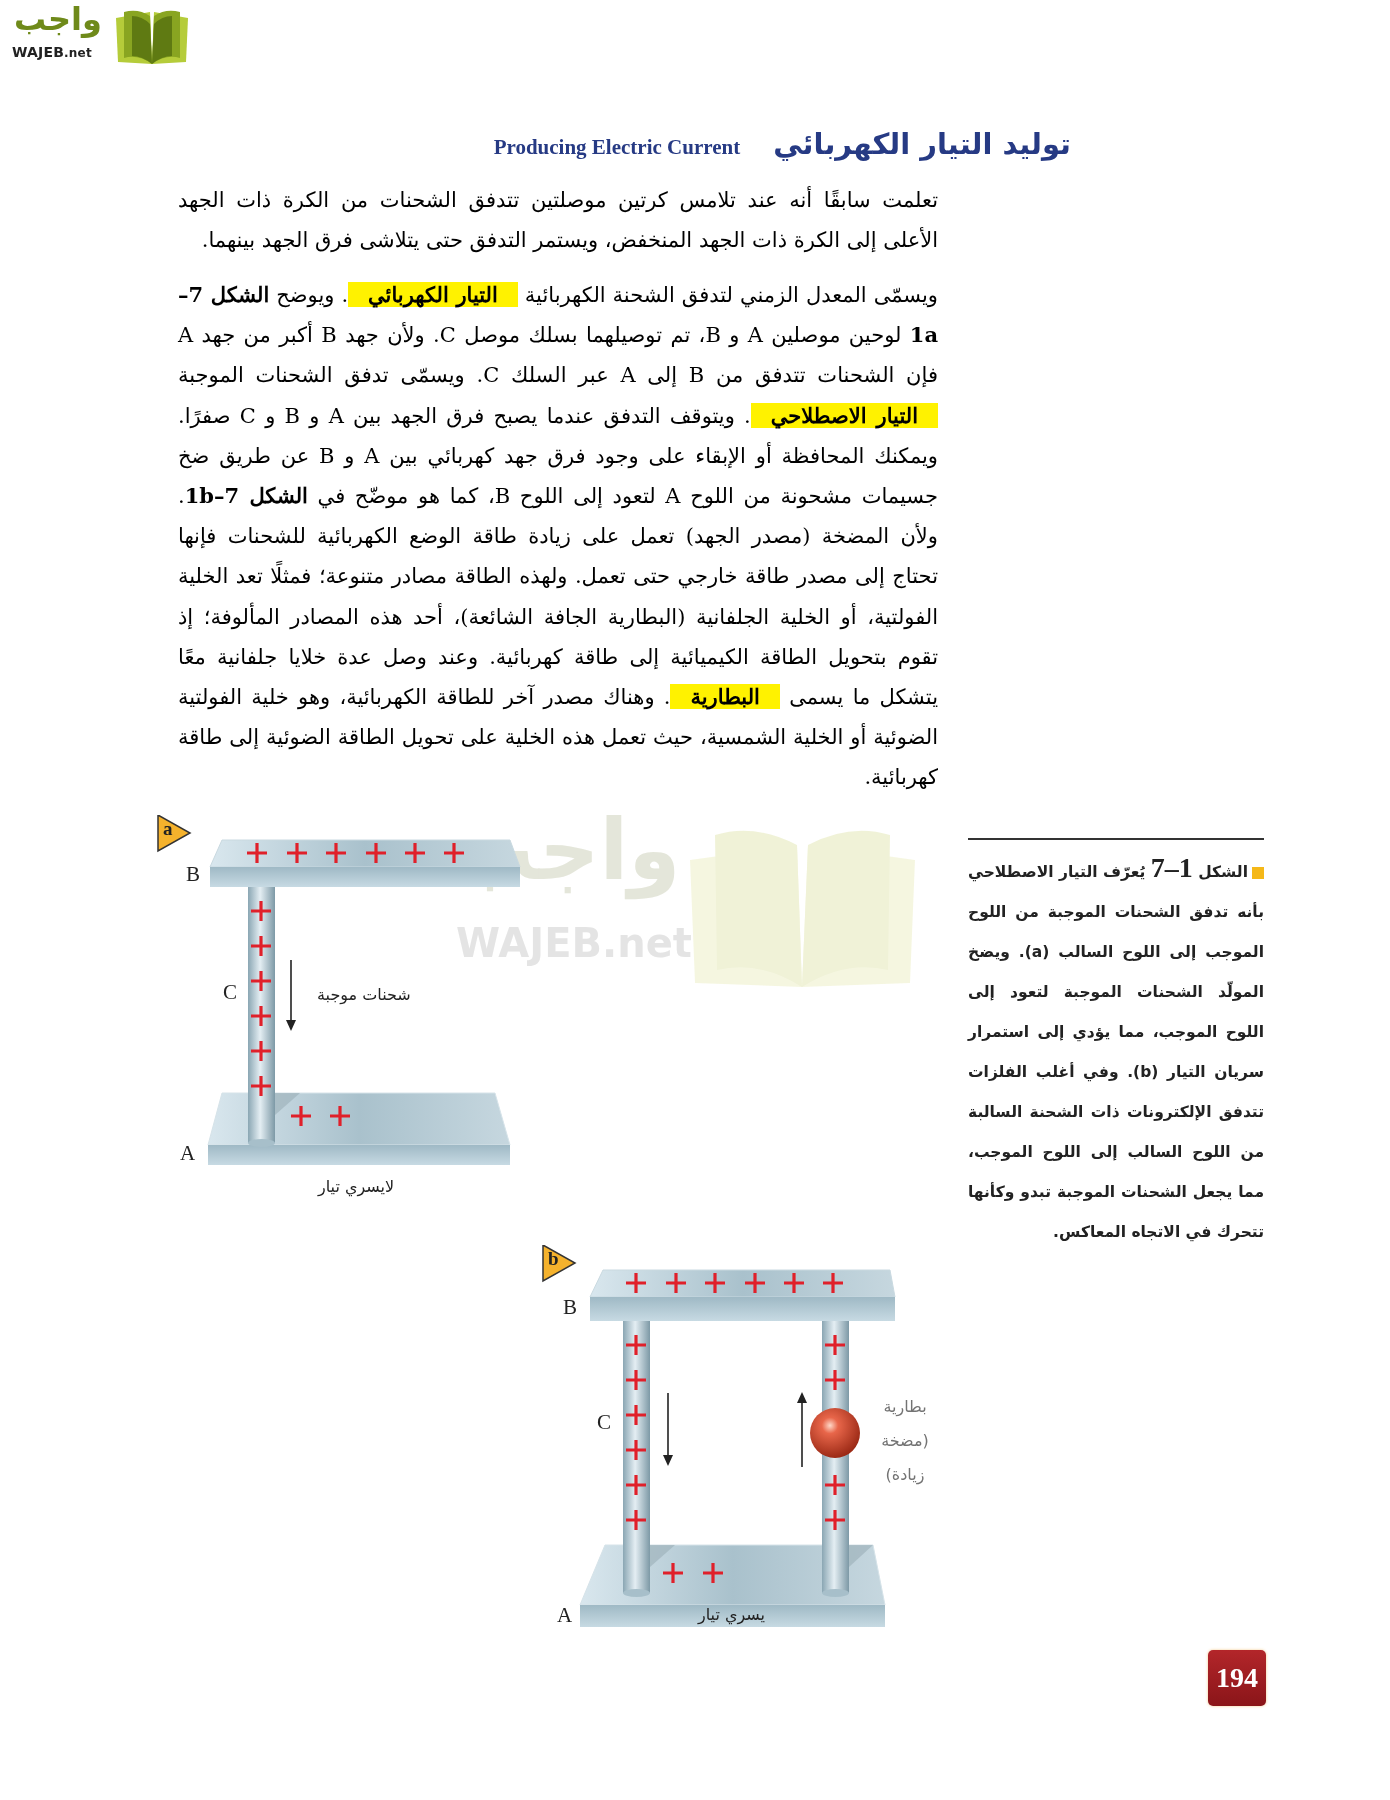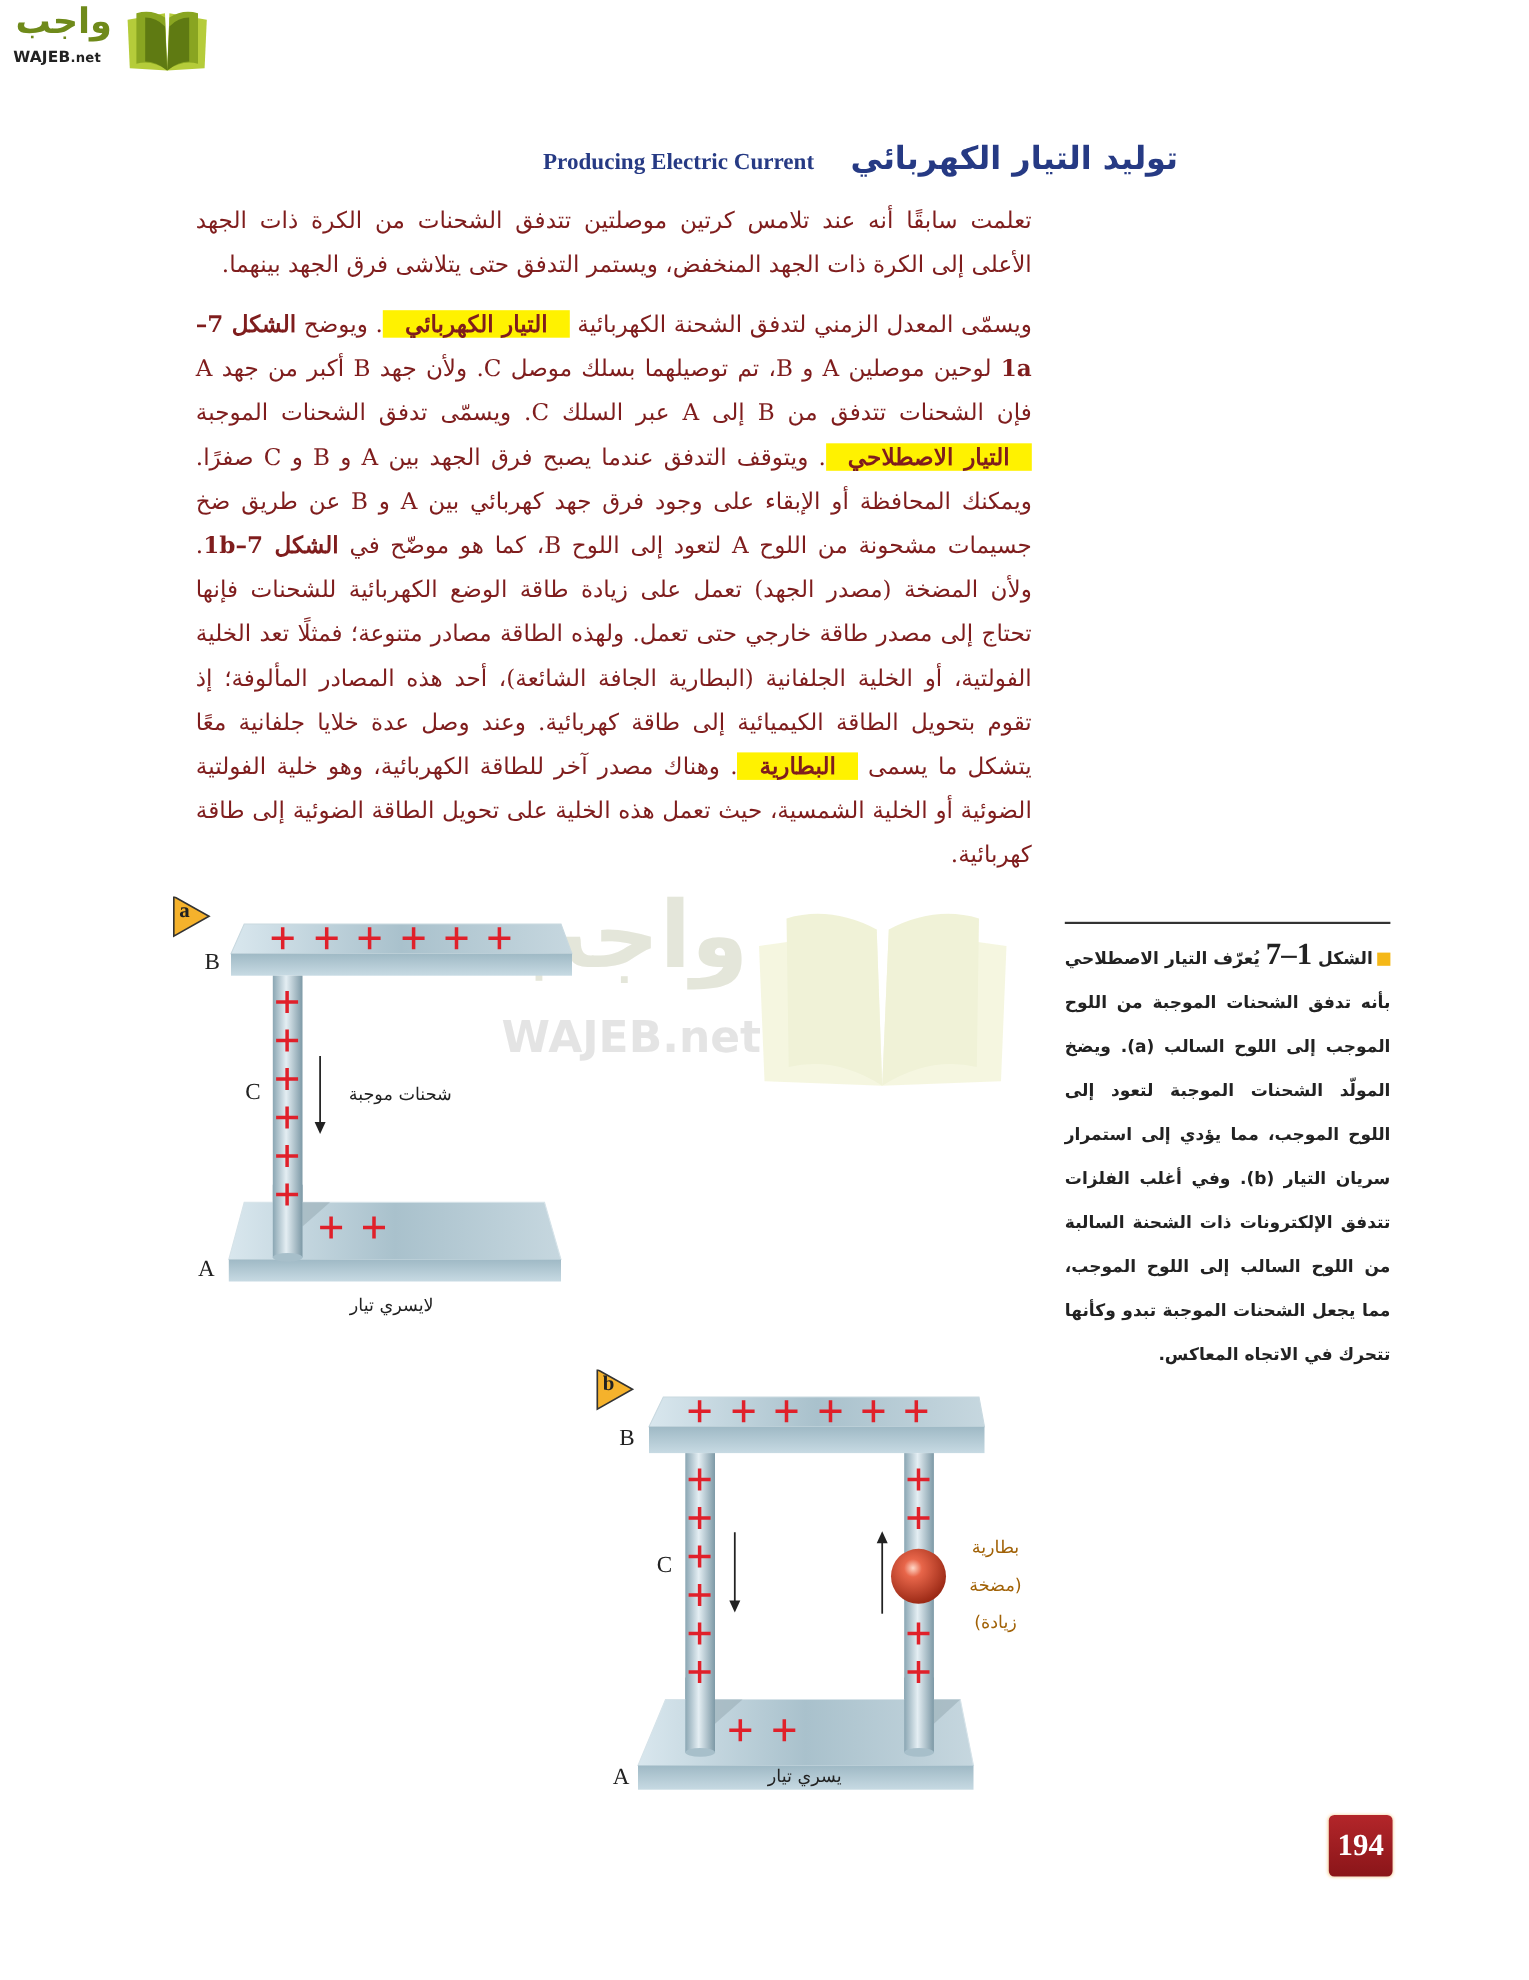--- a/index.html
+++ b/index.html
@@ -12,42 +12,42 @@
   .logo-en { position: absolute; left: 4px; top: 40px; font-family: "DejaVu Sans", sans-serif; font-weight: bold; font-size: 14px; color: #222; letter-spacing: 0.2px; }
   .logo-en span { font-size: 12px; }
   .logo-book { position: absolute; left: 104px; top: 2px; width: 80px; height: 60px; }
 
   
   .heading { position: absolute; right: 319px; top: 124px; white-space: nowrap; color: #263a84; font-weight: bold; }
   .heading .ar { font-family: "DejaVu Sans", sans-serif; font-size: 29px; direction: rtl; }
   .heading .en { font-family: Liberation Serif, serif; font-size: 21px; margin-right: 22px; }
 
   
-  .body-text { position: absolute; left: 178px; width: 760px; direction: rtl; text-align: justify; font-family: "DejaVu Serif", serif; font-size: 21px; line-height: 40.2px; color: #7f1d1d; }
+  .body-text { position: absolute; left: 178px; width: 760px; direction: rtl; text-align: justify; font-family: "DejaVu Serif", serif; font-size: 21px; line-height: 40.2px; color: #000000; }
   .p1 { top: 180px; }
   .p2 { top: 275px; }
   .hl { background: #fff200; font-weight: bold; padding: 0 20px; }
   .bold { font-weight: bold; }
 
   
   .watermark { position: absolute; left: 450px; top: 815px; width: 470px; height: 175px; opacity: 0.55; }
   .wm-ar { position: absolute; left: 0; top: -14px; font-family: "DejaVu Sans", sans-serif; font-weight: bold; font-size: 84px; color: #cfd2bc; direction: rtl; }
   .wm-en { position: absolute; left: 6px; top: 105px; font-family: "DejaVu Sans", sans-serif; font-weight: bold; font-size: 40px; color: #cfcfcf; }
   .wm-book { position: absolute; left: 235px; top: 0; width: 235px; height: 175px; }
 
   
   .figure { position: absolute; }
   .fig-a { left: 150px; top: 815px; width: 380px; height: 390px; }
   .fig-b { left: 535px; top: 1245px; width: 420px; height: 390px; }
   .fig-svg { position: absolute; left: 0; top: 0; }
   .fig-letter { position: absolute; font-family: "Liberation Serif", serif; font-size: 21px; color: #222; }
   .fig-tag { position: absolute; font-family: "Liberation Serif", serif; font-weight: bold; font-size: 19px; color: #222; }
   .fig-label-ar { position: absolute; font-family: "DejaVu Sans", sans-serif; font-size: 16px; color: #222; direction: rtl; white-space: nowrap; }
   .fig-bottom { position: absolute; font-family: "DejaVu Sans", sans-serif; font-size: 16px; color: #222; direction: rtl; white-space: nowrap; }
-  .battery-label { position: absolute; font-family: "DejaVu Sans", sans-serif; font-size: 16px; color: #a16207; direction: rtl; text-align: center; line-height: 34px; }
+  .battery-label { position: absolute; font-family: "DejaVu Sans", sans-serif; font-size: 16px; color: #737373; direction: rtl; text-align: center; line-height: 34px; }
 
   
   .caption { position: absolute; left: 968px; top: 838px; width: 296px; }
   .caption-rule { height: 2px; background: #333; width: 100%; }
   .caption-text { direction: rtl; text-align: justify; font-family: "DejaVu Sans", sans-serif; font-size: 15.5px; font-weight: bold; line-height: 40px; color: #222; margin-top: 8px; text-align-last: right; }
   .caption-square { display: inline-block; width: 12px; height: 12px; background: #f5b818; margin-left: 4px; vertical-align: middle; }
   .caption-num { font-family: "Liberation Serif", serif; font-size: 28px; }
 
   
   .page-num { position: absolute; left: 1208px; top: 1650px; width: 58px; height: 56px; background: linear-gradient(180deg, #b3262a 0%, #8a1519 100%); border-radius: 5px; box-shadow: 0 0 3px #f3c888; color: #fff; font-family: "Liberation Serif", serif; font-weight: bold; font-size: 28px; display: flex; align-items: center; justify-content: center; }

